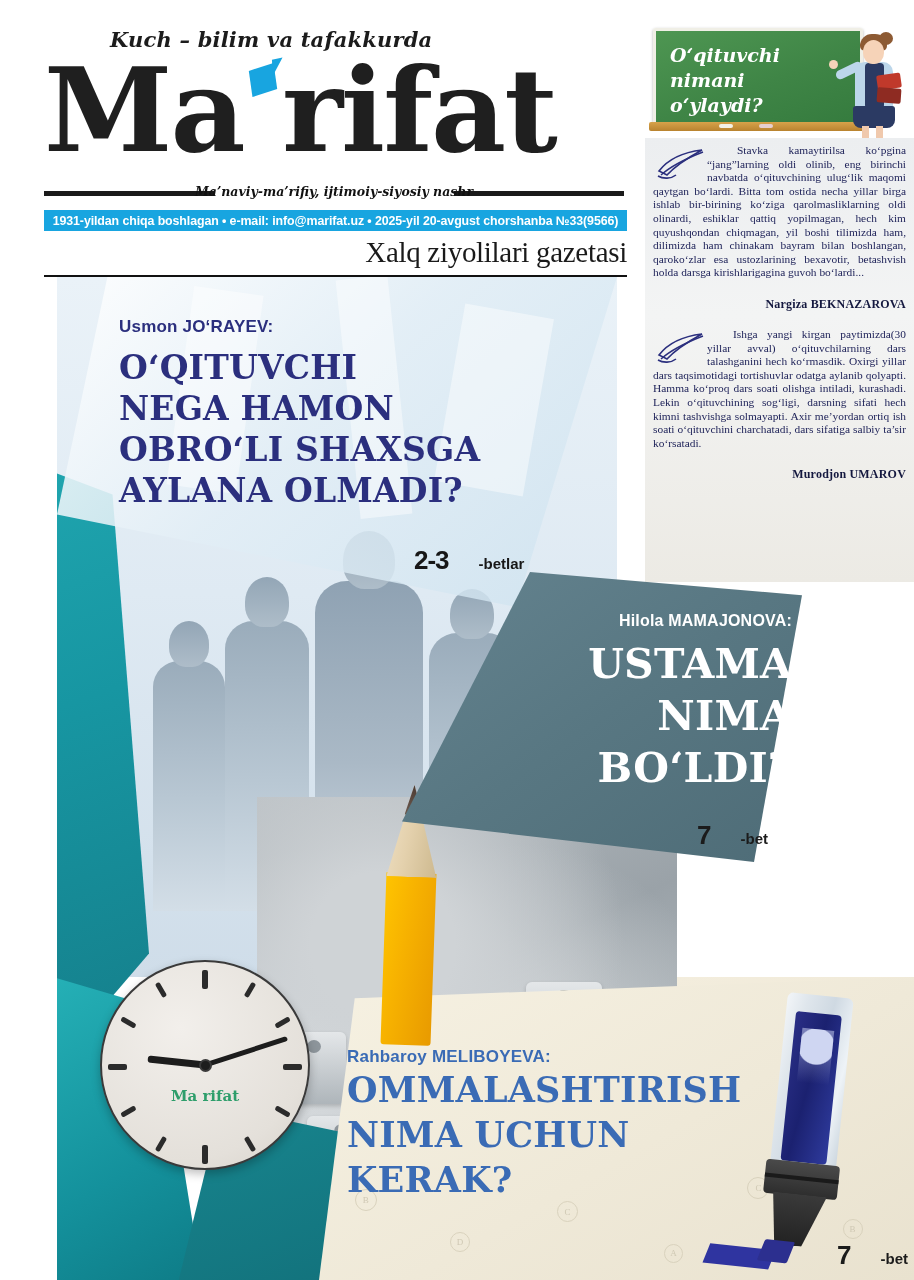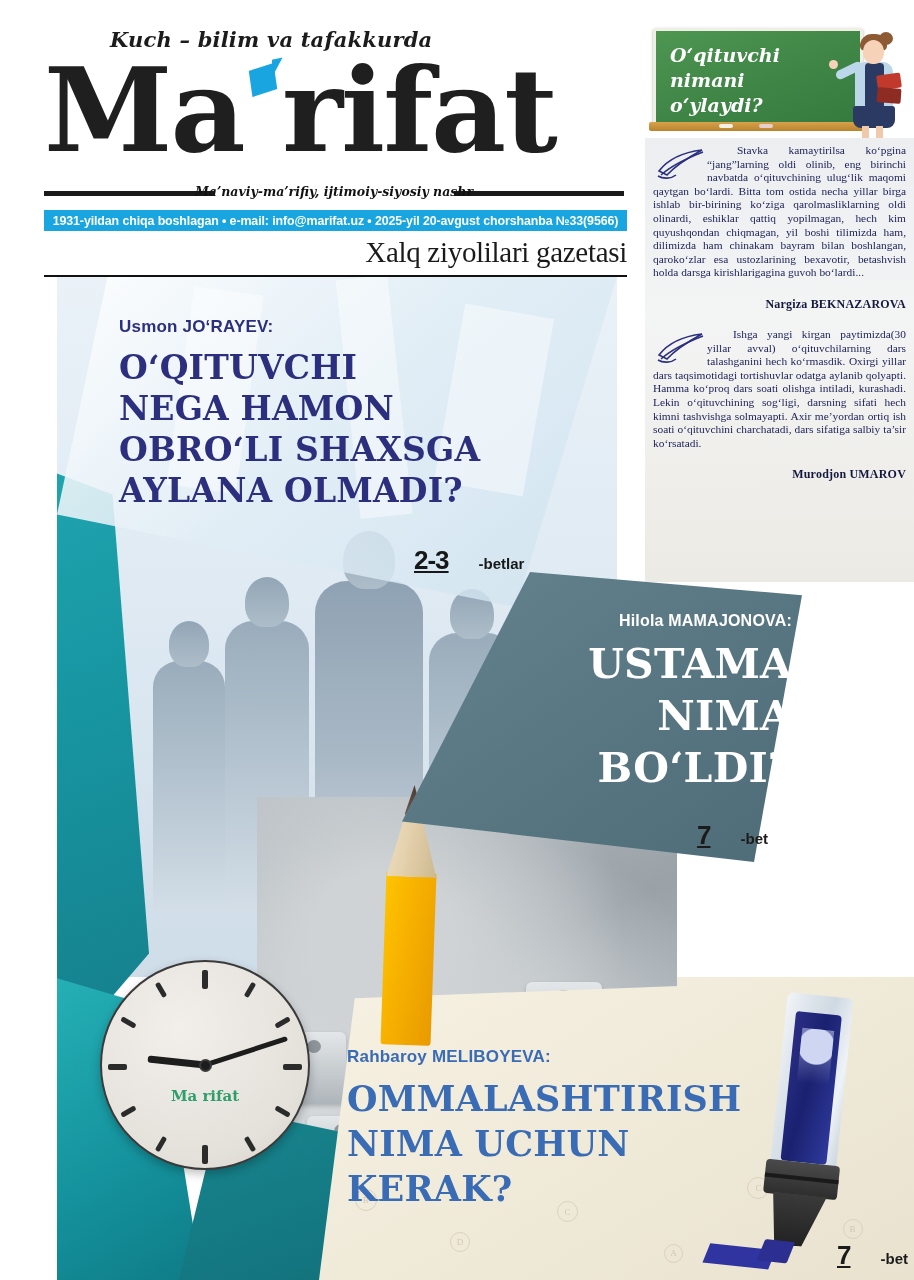--- a/index.html
+++ b/index.html
@@ -213,36 +213,36 @@
     font-size:17px; letter-spacing:.2px;
   }
   .hl{
     font-family:"DejaVu Serif", serif; font-weight:700;
     letter-spacing:.2px;
   }
   .pageref{
     font-family:"Liberation Sans", sans-serif; font-weight:700;
     white-space:nowrap;
   }
-  .pageref .num{ font-size:26px; letter-spacing:-1px;text-decoration:underline; }
+  .pageref .num{ font-size:26px; letter-spacing:-1px; }
   .pageref .suf{ font-size:15px;margin-left:30px; }
 
   #hl1 { position:absolute; left:62px; top:40px; width:430px; }
   #hl1 .kicker{ color:#2b2f7e; }
   #hl1 .hl{ margin-top:10px; font-size:33px; line-height:41px; color:#2b2f7e; }
   #hl1 .pageref{ position:absolute; left:295px; top:228px; color:#171717; }
 
   #hl2 { position:absolute; left:405px; top:335px; width:330px; text-align:right; }
   #hl2 .kicker{ color:#ffffff; font-size:16px; }
   #hl2 .hl{ margin-top:8px; font-size:41px; line-height:52px; color:#ffffff; }
   #hl2 .pageref{ position:absolute; right:24px; top:208px; color:#1b1b1b; }
 
   #hl3 { position:absolute; left:290px; top:770px; width:440px; }
   #hl3 .kicker{ color:#3a6bb5; font-size:17px; }
-  #hl3 .hl{ margin-top:9px; font-size:35px; line-height:45px; color:#3a6bb5; }
+  #hl3 .hl{ font-size:35px; line-height:45px; color:#3a6bb5; }
   #hl3 .pageref{ position:absolute; left:490px; top:193px; color:#1b1b1b; }
 
   
   .pencil{ position:absolute; left:322px; top:508px; width:62px; height:260px; transform:rotate(2deg); }
   .pencil .tip{
     position:absolute; left:6px; top:0; width:50px; height:92px;
     background:linear-gradient(100deg,#efe0c4 0%,#e4d1ad 45%,#cdb98f 100%);
     clip-path:polygon(50% 0, 100% 100%, 0 100%);
   }
   .pencil .lead{

